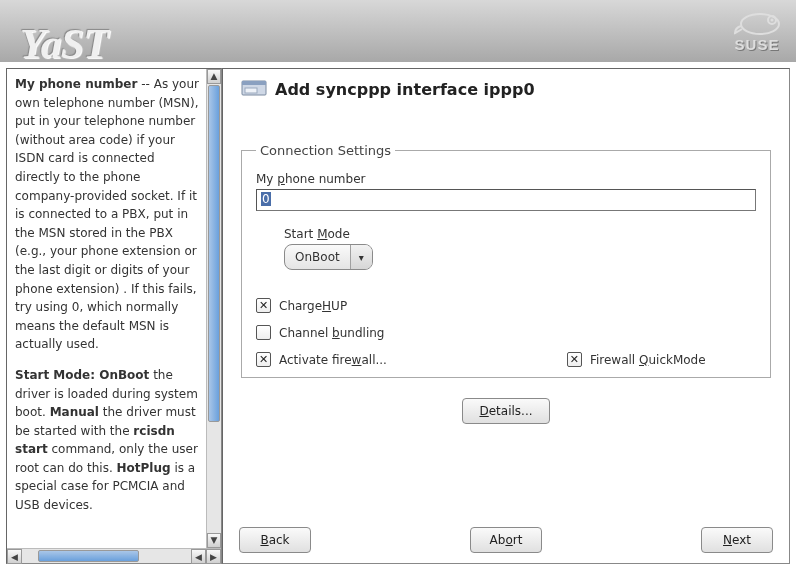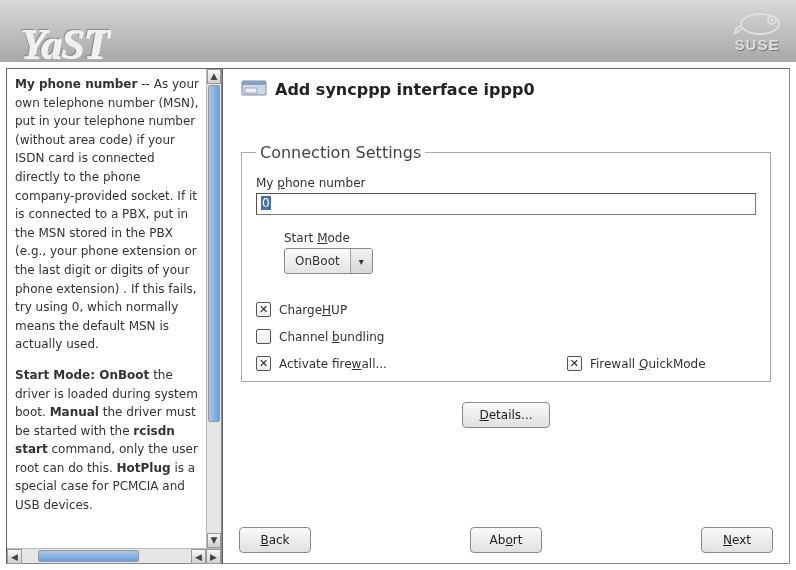--- a/index.html
+++ b/index.html
@@ -111,37 +111,37 @@
   .title-row h1 {
     font-size:16px; font-weight:bold; color:#222;
   }
   fieldset.connset {
     border:1px solid #aaa;
     padding:14px 14px 10px 14px;
     position:relative;
     flex:0 0 auto;
   }
   fieldset.connset > legend {
-    padding:0 4px; color:#444; font-size:16px;
+    padding:0 4px; color:#444; font-size:13px;
   }
   .field-label { display:block; margin-bottom:3px; color:#333; }
   .underline { text-decoration: underline; }
   .text-input {
     width:100%; height:22px;
     border:1px solid #777; border-top-color:#555; border-left-color:#555;
     padding:1px 4px;
     font-family:inherit; font-size:12px;
     background:#fff;
   }
   .text-input.sel { background:#fff; }
   .text-input.sel::selection { background:#4a6ea9; color:#fff; }
   .startmode { margin-top:16px;margin-left:28px; }
   .dropdown {
     display:inline-flex; align-items:stretch;
-    border:1px solid #8a8a8a; border-radius:3px;
+    border:1px solid #8a8a8a; border-radius:8px;
     background:linear-gradient(#fafafa,#e4e4e4);
     height:26px; overflow:hidden; cursor:pointer;
   }
   .dropdown .dd-label {
     padding:4px 10px 4px 10px; display:flex; align-items:center;
   }
   .dropdown .dd-arrow {
     border-left:1px solid #a0a0a0;
     width:22px; display:flex; align-items:center; justify-content:center;
     background:linear-gradient(#f2f2f2,#d6d6d6);

